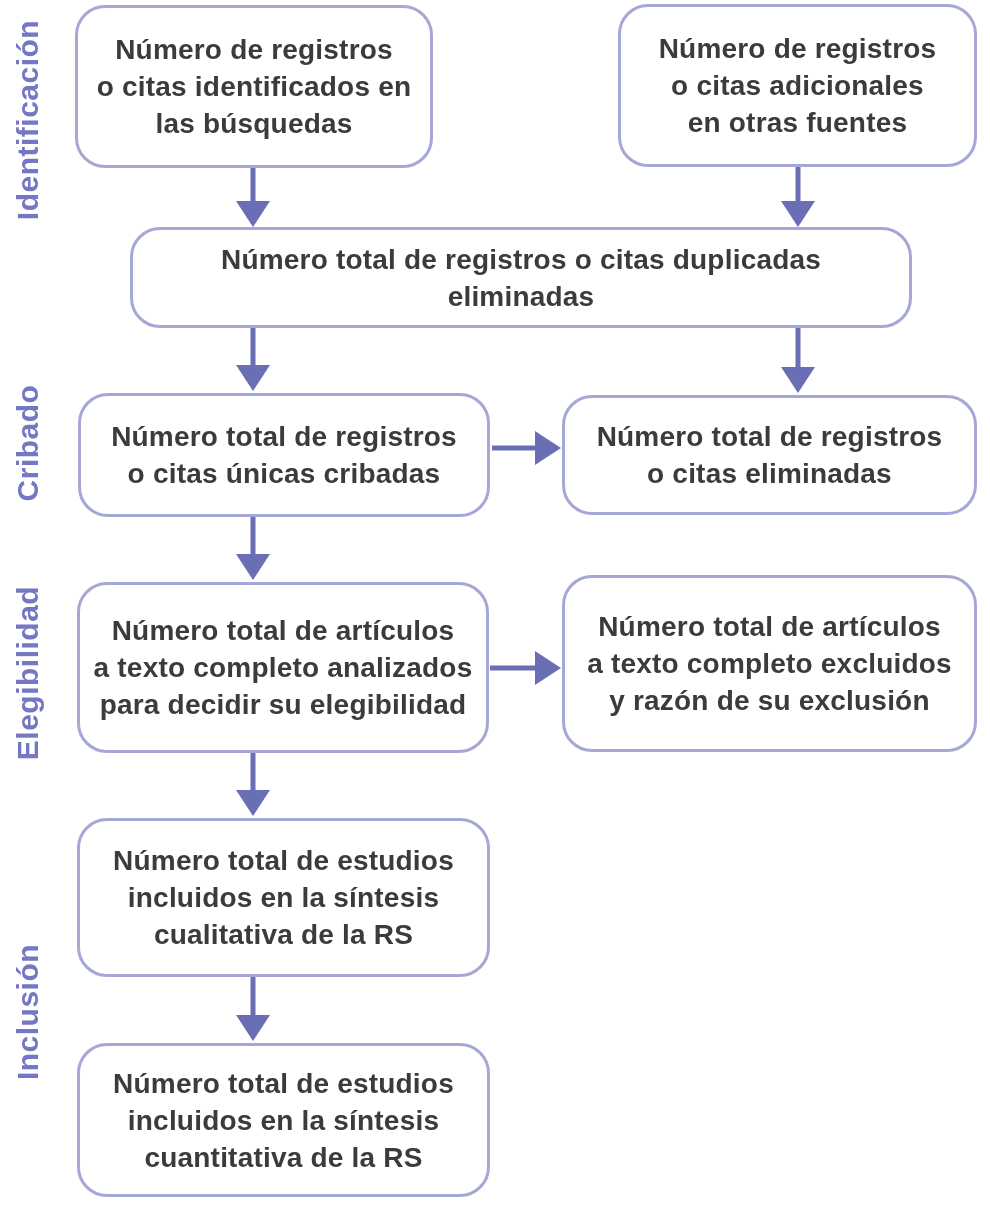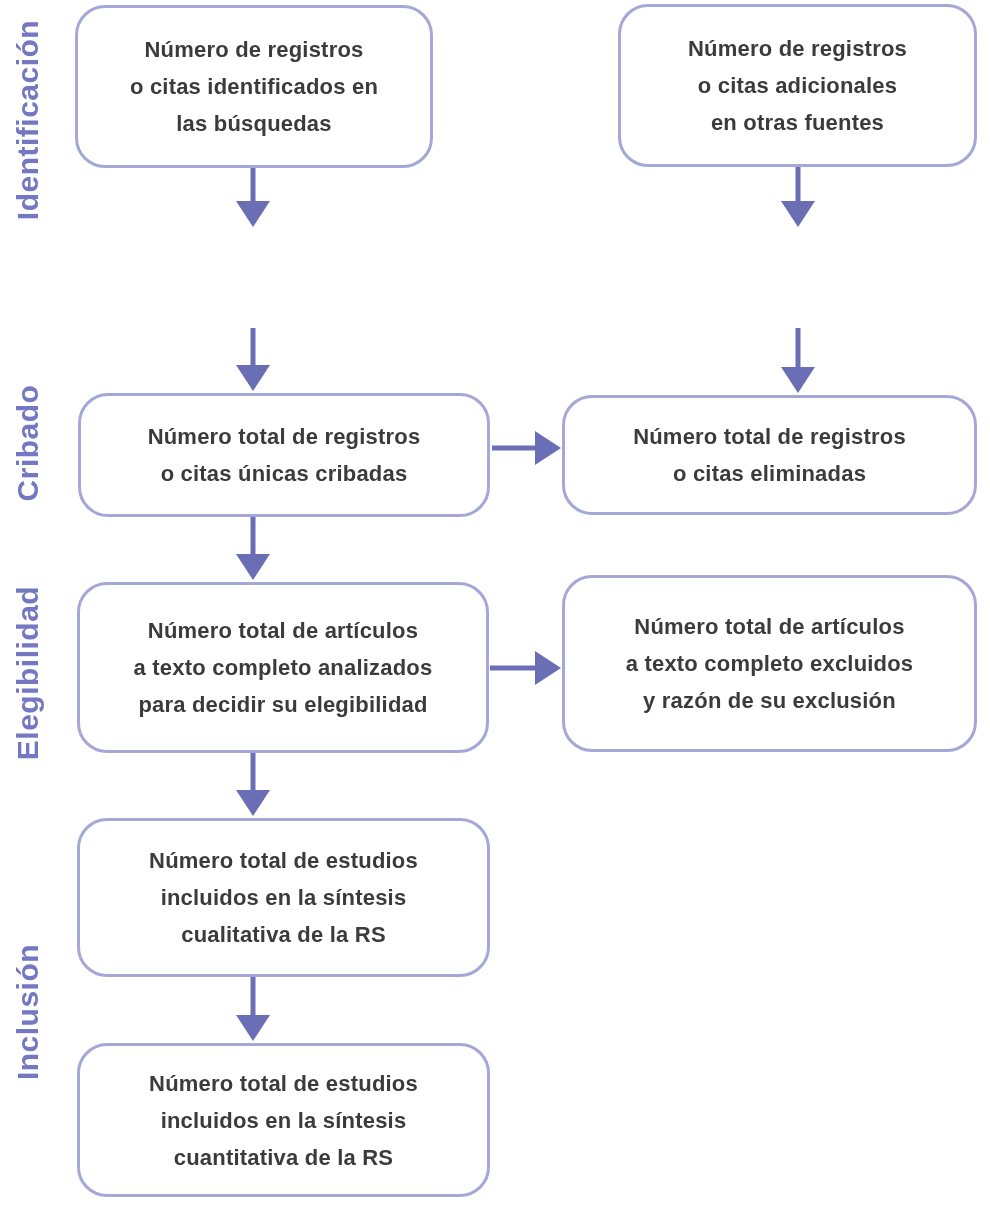--- a/index.html
+++ b/index.html
@@ -25,21 +25,21 @@
     background:#fff;
     border:3px solid var(--border-purple);
     border-radius:30px;
     display:flex;
     align-items:center;
     justify-content:center;
     text-align:center;
   }
   .box-text{
     white-space:pre;
-    font-size:22px;
+    font-size:28px;
     line-height:37px;
     font-weight:700;
     color:var(--text-dark);
     letter-spacing:0.2px;
   }
   
   .stage-label{
     position:absolute;
     transform:translate(-50%,-50%) rotate(-90deg);
     transform-origin:center;
@@ -87,20 +87,24 @@
     <span class="box-text">Número de registros
 o citas identificados en
 las búsquedas</span>
   </div>
   <div class="box" style="left:618px;top:4px;width:359px;height:163px;">
     <span class="box-text">Número de registros
 o citas adicionales
 en otras fuentes</span>
   </div>
 
+  <div class="box" style="left:130px;top:227px;width:782px;height:101px;">
+    <span class="box-text">Número total de registros o citas duplicadas
+eliminadas</span>
+  </div>
 
   <div class="box" style="left:78px;top:393px;width:412px;height:124px;">
     <span class="box-text">Número total de registros
 o citas únicas cribadas</span>
   </div>
   <div class="box" style="left:562px;top:395px;width:415px;height:120px;">
     <span class="box-text">Número total de registros
 o citas eliminadas</span>
   </div>
 

